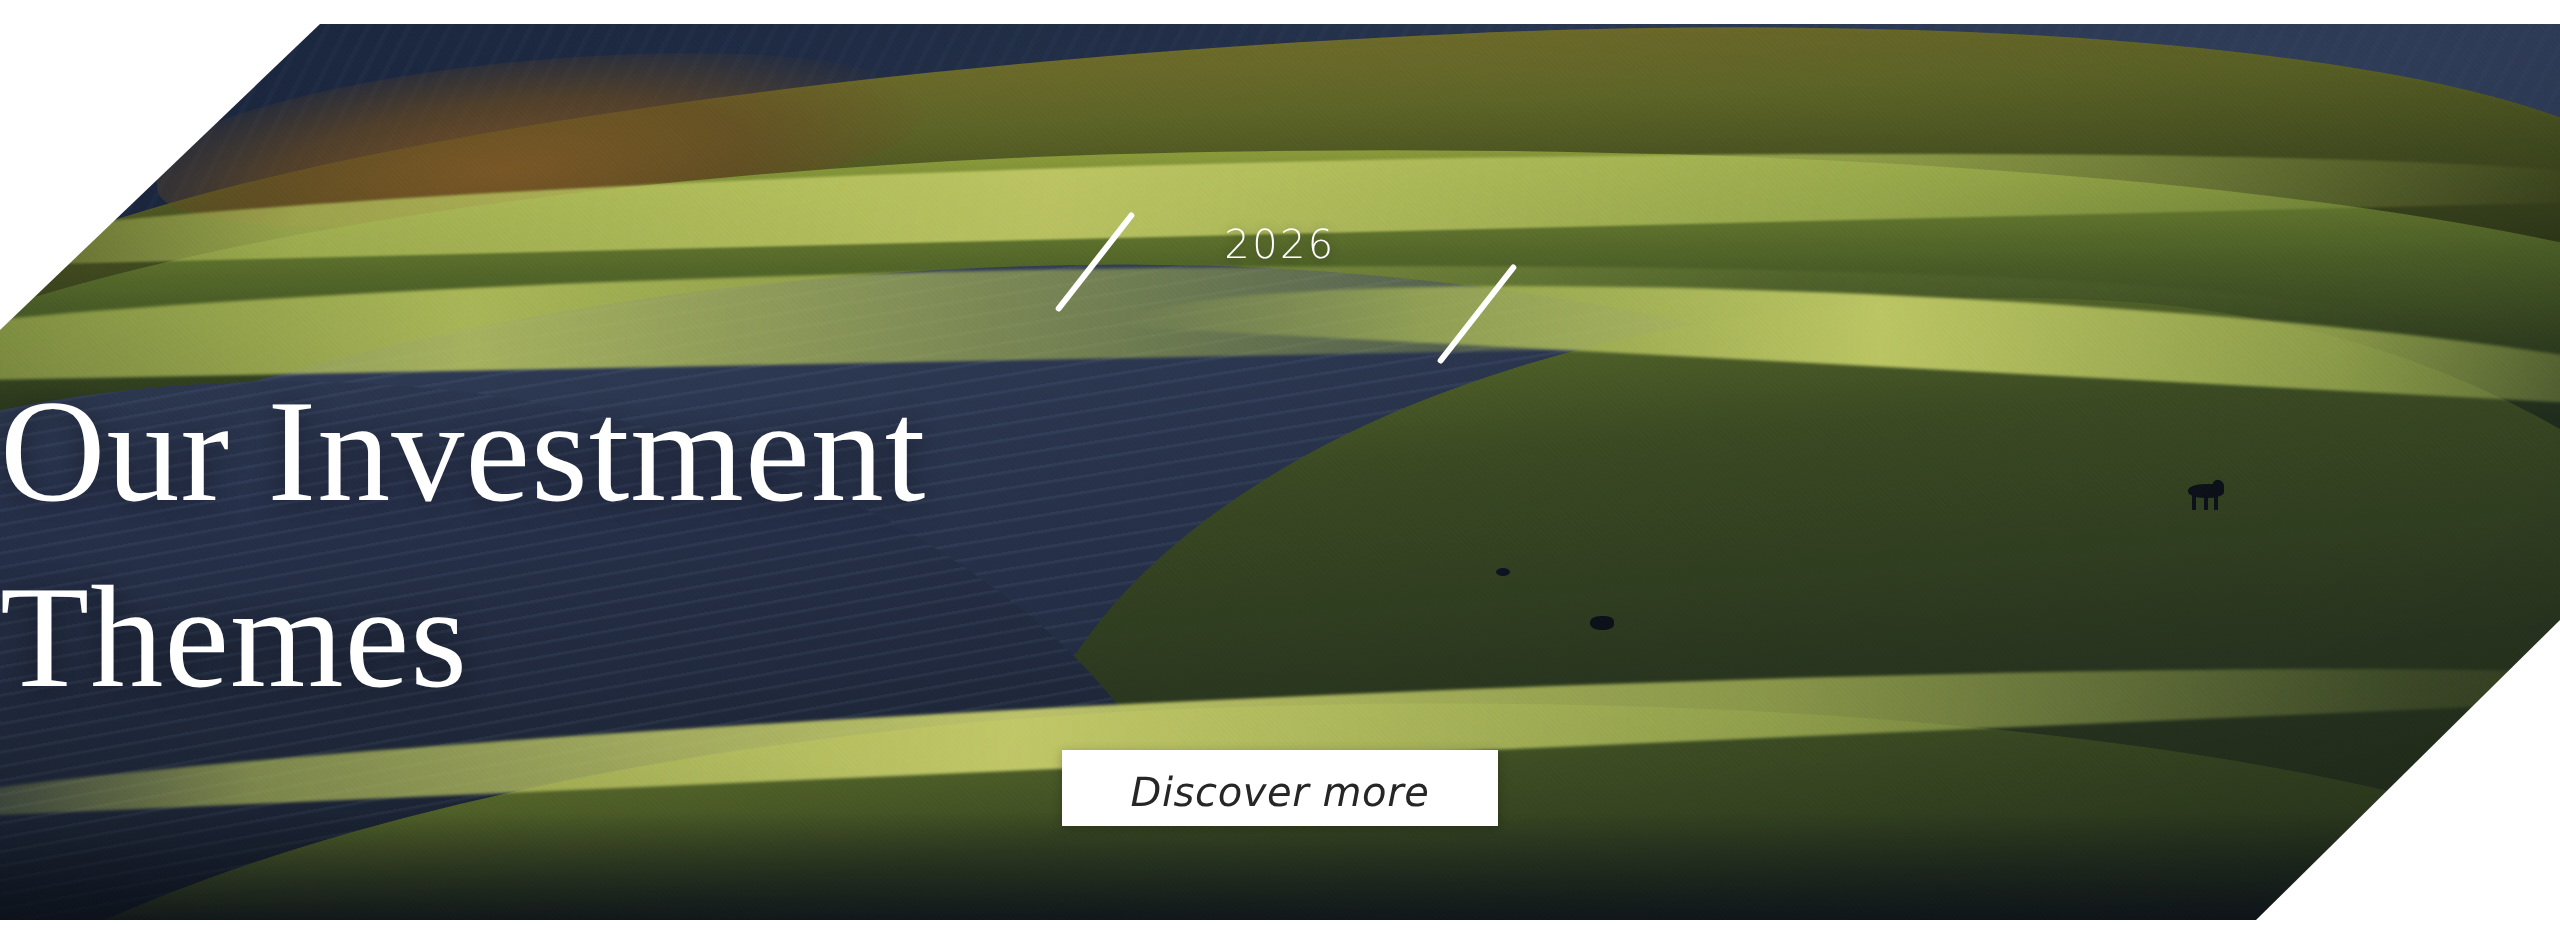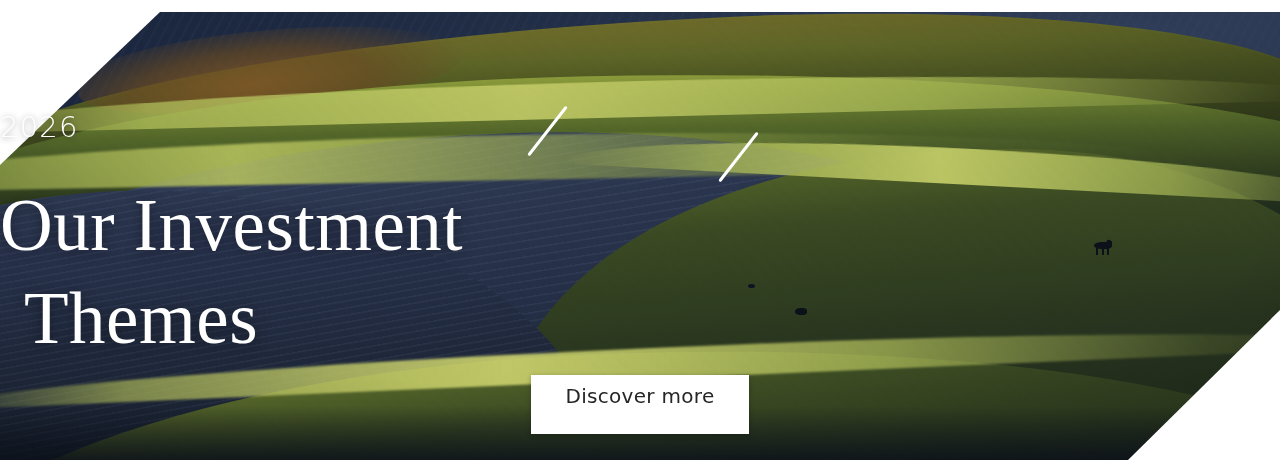--- a/index.html
+++ b/index.html
@@ -314,60 +314,61 @@
     height:62px;
     background:#ffffff;
     border-radius:2px;
   }
   #tick-left  { left:546px; top:-4px; transform: rotate(38deg); }
   #tick-right { left:737px; top:22px; transform: rotate(38deg); }
 
   #year {
     position:absolute;
     left:0; right:0; top:6px;
-    text-align:left;
+    text-align:center;
     color:#ffffff;
     font-family:"DejaVu Sans", sans-serif;
     font-weight:300;
-    font-size:29px;
+    font-size:20px;
     letter-spacing:1.2px;
     text-shadow:0 1px 6px rgba(0,0,0,.45);
   }
 
   #headline {
     position:absolute;
     left:0; right:0; top:167px;
     text-align:left;
     color:#ffffff;
     font-family:"Liberation Serif", "DejaVu Serif", serif;
     font-weight:400;
     font-size:73px;
     line-height:93px;
     letter-spacing:0.5px;
     text-shadow:0 2px 14px rgba(0,0,0,.42);
   }
-  #headline .l2 { display:block;padding-left:24px; }
+  #headline .l2 { display:block; }
 
   #cta-wrap {
     position:absolute;
     left:0; right:0; top:363px;
     text-align:center;
   }
   #cta {
     display:inline-block;
     background:#ffffff;
     color:#262626;
     font-family:"DejaVu Sans", sans-serif;
     font-weight:400;
     font-size:20px;
     letter-spacing:0.3px;
-    padding:9px 34px 26px 34px;
+    padding:9px 34px 5px 34px;
     border:none;
     cursor:pointer;
     box-shadow:0 1px 5px rgba(0,0,0,.25);
+    font-style:italic;
   }
 </style>
 </head>
 <body>
 
 <div id="banner">
 
   <div id="hero-clip">
     <div class="layer" id="sky-mountain"></div>
     <div class="layer" id="mountain-texture"></div>

